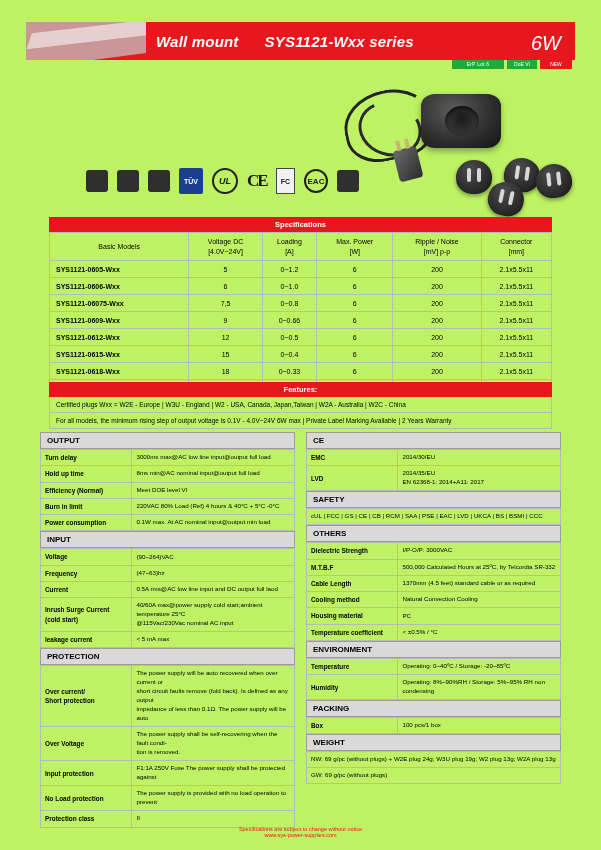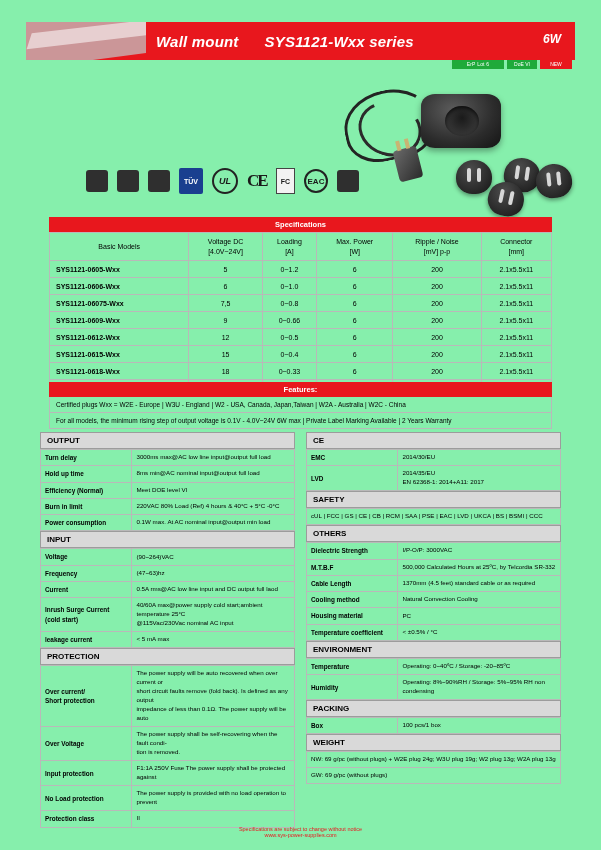--- a/index.html
+++ b/index.html
@@ -6,21 +6,21 @@
   html, body {
     margin: 0; padding: 0;
     width: 601px; height: 850px;
     background: #ffffff;
     font-family: "Liberation Sans", sans-serif;
     color: #000;
   }
   .page {
     position: relative;
     width: 601px; height: 850px;
-    background: #86efac;
+    background: #bef264;
     overflow: hidden;
   }
 
   
   .header {
     position: absolute;
     left: 26px; top: 22px;
     width: 549px; height: 38px;
     background: #e8171d;
     display: flex;
@@ -51,21 +51,21 @@
   }
   .header-title {
     color: #fff;
     font-weight: bold;
     font-style: italic;
     font-size: 15px;
     letter-spacing: .2px;
   }
   .header-mount { margin-left: 10px; }
   .header-series { margin-left: 26px; font-size: 15px; }
-  .header-watt { position: absolute; right: 14px; top: 10px; font-size: 12px; font-style: italic; font-weight: bold; color:#fff;}
+  .header-watt { position: absolute; right: 14px; top: 10px; font-size: 20px; font-style: italic; font-weight: normal; color:#fff;}
 
   
   .mark-green {
     position: absolute;
     left: 452px; top: 60px;
     width: 52px; height: 9px;
     background: #1faa3a;
     font-size: 5px; color: #fff; text-align: center; line-height: 9px;
     letter-spacing: .2px;
   }

